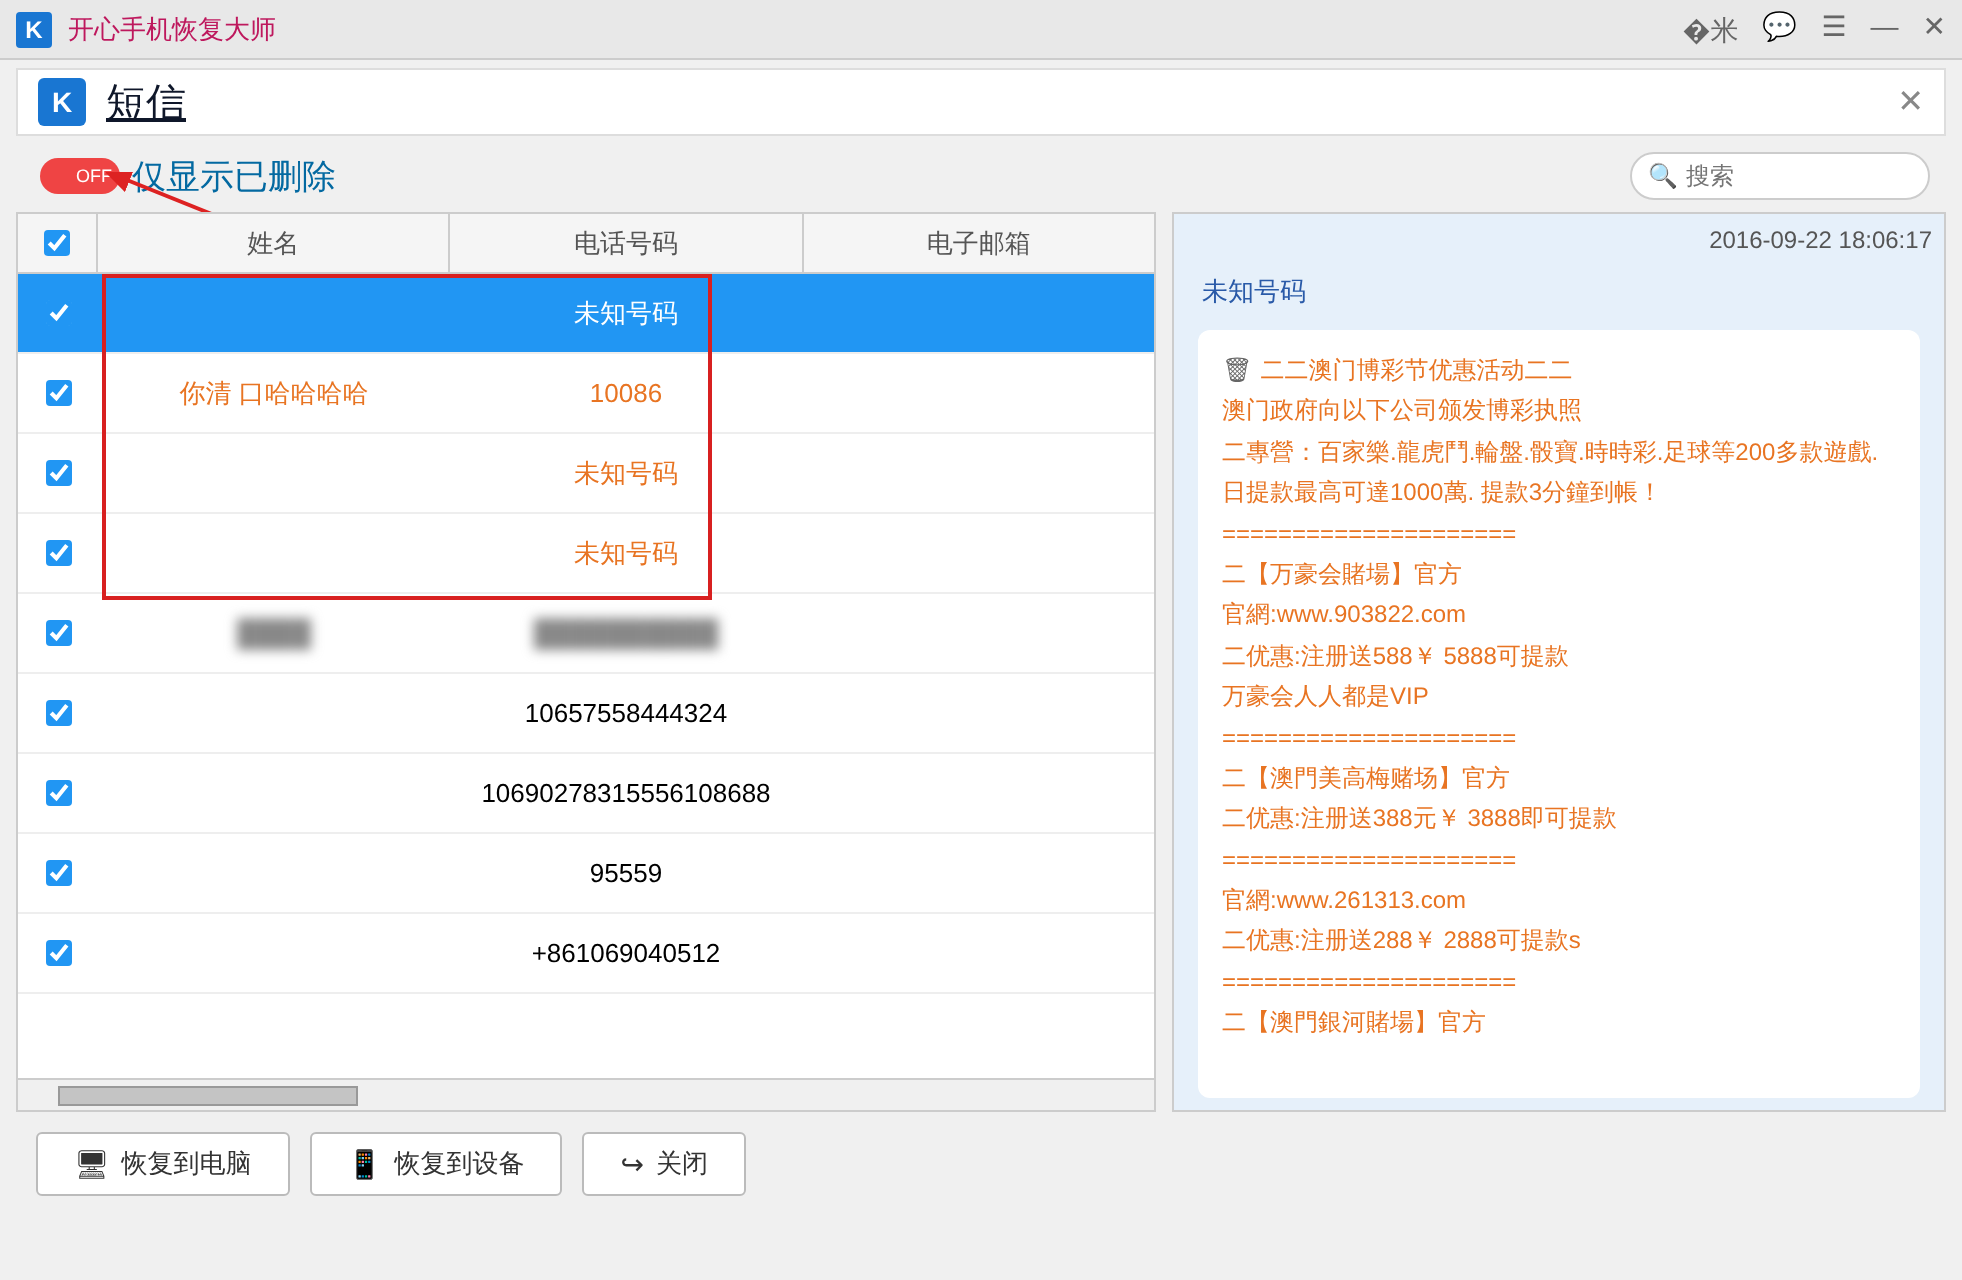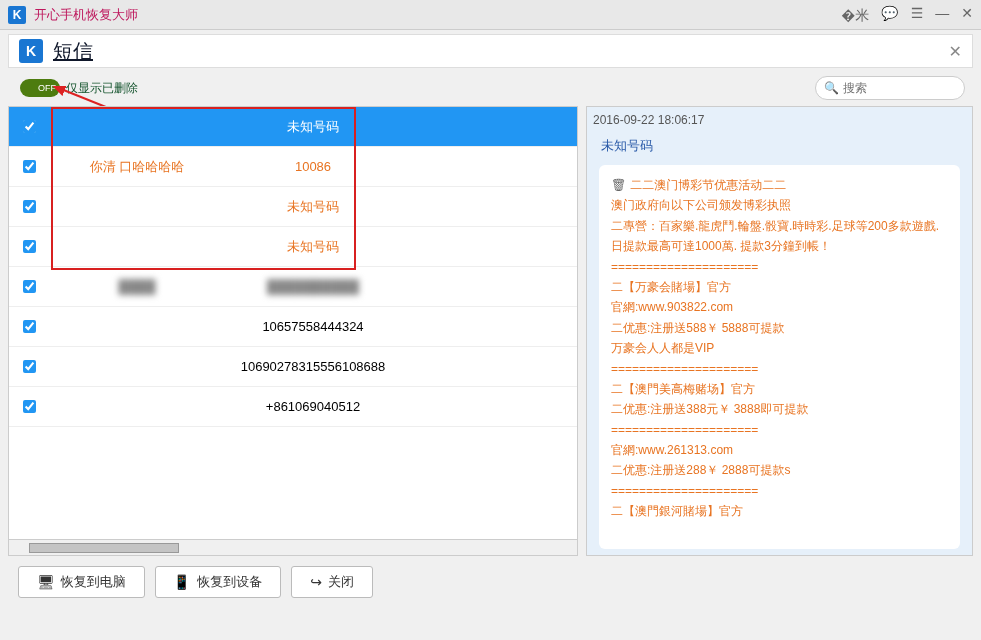--- a/index.html
+++ b/index.html
@@ -10,22 +10,22 @@
     .title-bar .app-title { margin-left: 8px; font-size: 13px; color: #be185d; flex: 1; }
     .title-bar .win-btns { display: flex; gap: 12px; color: #666; font-size: 14px; }
     .title-bar .win-btns span { cursor: pointer; }
     
     .sub-bar { margin: 4px 8px 0 8px; height: 34px; background: #fff; border: 1px solid #ddd; display: flex; align-items: center; padding: 0 10px; }
     .sub-bar .logo2 { width: 24px; height: 24px; background: #1976d2; color: #fff; display: flex; align-items: center; justify-content: center; font-weight: bold; font-size: 14px; border-radius: 3px; }
     .sub-bar .sub-title { margin-left: 10px; font-size: 20px; color: #0f172a; flex: 1; text-decoration: underline; }
     .sub-bar .close-x { color: #888; font-size: 16px; cursor: pointer; }
     
     .toolbar { margin: 6px 8px 0 8px; height: 28px; display: flex; align-items: center; position: relative; }
-    .toggle-off { width: 40px; height: 18px; background: #4d7c0f; border-radius: 9px; display: flex; align-items: center; padding: 0 4px; color: #fff; font-size: 9px; justify-content: flex-end; margin-left: 12px; }
-    .toggle-label { margin-left: 6px; font-size: 12px; color: #14532d; }
+    .toggle-off { width: 40px; height: 18px; background: #ef4444; border-radius: 9px; display: flex; align-items: center; padding: 0 4px; color: #fff; font-size: 9px; justify-content: flex-end; margin-left: 12px; }
+    .toggle-label { margin-left: 6px; font-size: 17px; color: #0369a1; }
     .arrow-overlay { position: absolute; left: 45px; top: 12px; pointer-events: none; }
     .search-box { margin-left: auto; margin-right: 8px; width: 150px; height: 24px; border: 1px solid #ccc; border-radius: 12px; display: flex; align-items: center; padding: 0 8px; background: #fff; }
     .search-box .s-icon { color: #aaa; font-size: 12px; margin-right: 4px; }
     .search-box input { border: none; outline: none; width: 100%; font-size: 12px; color: #666; background: transparent; }
     
     .content { display: flex; margin: 4px 8px 0 8px; height: 450px; }
     .left-pane { width: 570px; border: 1px solid #ccc; background: #fff; position: relative; display: flex; flex-direction: column; }
     .col-header { height: 30px; display: flex; background: #f5f5f5; border-bottom: 1px solid #ccc; }
     .col-header .chk-col { width: 40px; border-right: 1px solid #ccc; display: flex; align-items: center; justify-content: center; }
     .col-header .col { flex: 1; display: flex; align-items: center; justify-content: center; font-size: 13px; color: #555; border-right: 1px solid #ccc; }
@@ -40,21 +40,21 @@
     .row.selected .cell { color: #fff; }
     .row .blurred { filter: blur(3px); color: #888; }
     
     .red-box { position: absolute; left: 42px; top: 0px; width: 305px; height: 163px; border: 2px solid #d82020; pointer-events: none; z-index: 5; }
     .del-overlay { position: absolute; left: 380px; top: 55px; font-size: 26px; color: #d22; z-index: 6; pointer-events: none; }
     
     .h-scroll { height: 16px; background: #f0f0f0; border-top: 1px solid #ccc; display: flex; align-items: center; padding: 0 20px; }
     .h-scroll .thumb { width: 150px; height: 10px; background: #c4c4c4; border: 1px solid #999; }
     
     .right-pane { flex: 1; margin-left: 8px; border: 1px solid #ccc; background: #e6f0fa; display: flex; flex-direction: column; }
-    .msg-header { text-align: left; padding: 6px; font-size: 12px; color: #555; }
+    .msg-header { text-align: right; padding: 6px; font-size: 12px; color: #555; }
     .msg-title { padding: 4px 14px; font-size: 13px; color: #2a5aa8; font-weight: 500; }
     .msg-bubble { margin: 6px 12px; background: #fff; border-radius: 6px; padding: 10px 12px; font-size: 12px; color: #e87422; line-height: 1.7; overflow-y: auto; flex: 1; }
     .msg-bubble .line { display: block; }
     .msg-bubble .trash-ico { color: #666; margin-right: 4px; }
     
     .footer { margin: 8px 8px; height: 36px; display: flex; align-items: center; }
     .status { font-size: 13px; color: #333; flex: 1; padding-left: 4px; }
     .btn { height: 32px; padding: 0 18px; background: #fff; border: 1px solid #bbb; border-radius: 3px; display: flex; align-items: center; gap: 6px; font-size: 13px; color: #333; cursor: pointer; margin-left: 10px; }
     .btn .bico { font-size: 14px; }
     
@@ -95,20 +95,28 @@
     <line x1="150" y1="60" x2="8" y2="3" stroke="#d22" stroke-width="2" marker-end="url(#ah)"></line>
   </svg>
   <div class="search-box">
     <span class="s-icon">🔍</span>
     <input type="text" placeholder="搜索" style="">
   </div>
 </div>
 
 <div class="content">
   <div class="left-pane">
+    <div class="col-header">
+      <div class="chk-col">
+          <input type="checkbox" checked="" style="">
+        </div>
+      <div class="col">姓名</div>
+      <div class="col">电话号码</div>
+      <div class="col">电子邮箱</div>
+    </div>
     <div class="rows" id="rows-container">
       <div class="red-box"></div>
     <div class="row selected">
           <div class="chk-col">
             <input type="checkbox" checked="" style="">
           </div>
           <div class="cell"></div>
           <div class="cell">未知号码</div>
           <div class="cell"></div>
         </div>
@@ -151,20 +159,28 @@
           <div class="cell"></div>
           <div class="cell">10657558444324</div>
           <div class="cell"></div>
         </div>
         <div class="row">
           <div class="chk-col">
             <input type="checkbox" checked="" style="">
           </div>
           <div class="cell"></div>
           <div class="cell">10690278315556108688</div>
+          <div class="cell"></div>
+        </div>
+        <div class="row">
+          <div class="chk-col">
+            <input type="checkbox" checked="" style="">
+          </div>
+          <div class="cell"></div>
+          <div class="cell">95559</div>
           <div class="cell"></div>
         </div>
         <div class="row">
           <div class="chk-col">
             <input type="checkbox" checked="" style="">
           </div>
           <div class="cell"></div>
           <div class="cell">+861069040512</div>
           <div class="cell"></div>
         </div>

